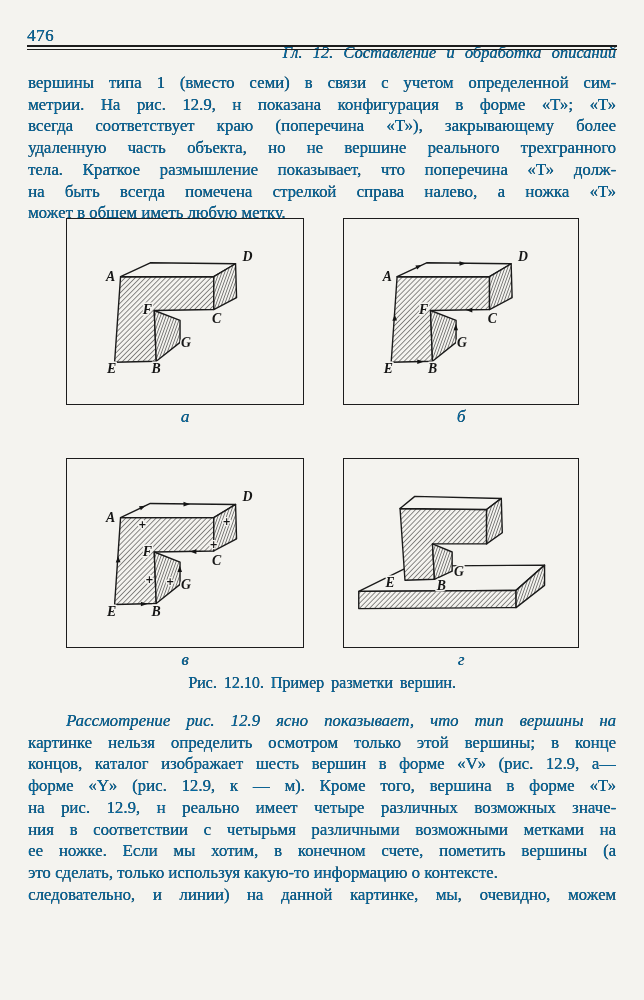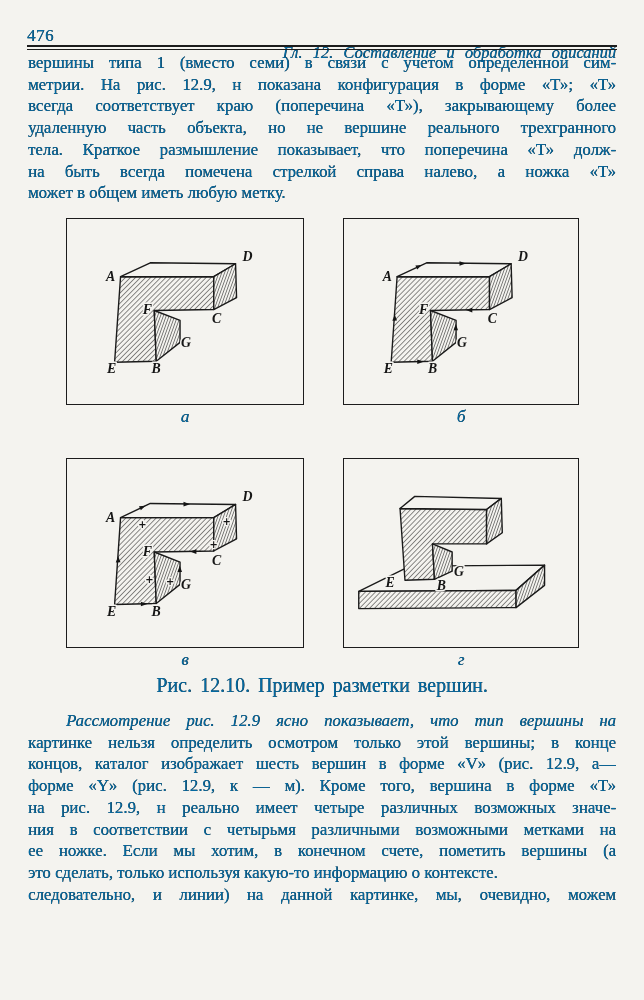--- a/index.html
+++ b/index.html
@@ -18,21 +18,21 @@
     font-size:16.5px; font-style:italic; word-spacing:6px; text-shadow:.3px 0 0 #222;margin-top:17px;
   }
   .hrule{position:absolute; left:27px; right:27px; top:45px; height:6px;
     border-top:2.4px solid #1c1c1c;}
   .hrule::after{content:""; display:block; height:1.2px; background:#1c1c1c; margin-top:1.8px;}
   
   .para{
     position:absolute; left:28px; width:588px;
     font-size:16.8px; line-height:21.72px; text-shadow:.25px 0 0 #222;
   }
-  .p1{top:52px;}
+  .p1{top:72px;}
   .p23{top:710px;}
   .tline{height:21.72px; overflow:hidden; text-align:justify; text-align-last:justify; white-space:normal;}
   .tline.tlast{text-align-last:left;}
   .tline.tindent{text-indent:38px;font-style:italic;}
   
   .panel{position:absolute; border:1.7px solid #1c1c1c; background:#f4f3ef;}
   .panel svg{display:block; width:100%; height:100%;}
   .pan-a{left:66px;  top:218px; width:236px; height:185px;}
   .pan-b{left:343px; top:218px; width:234px; height:185px;}
   .pan-v{left:66px;  top:458px; width:236px; height:188px;}
@@ -40,21 +40,21 @@
   .pletter{
     position:absolute; height:22px; text-align:center; font-size:17px; font-style:italic;
     text-shadow:.3px 0 0 #222;
   }
   .pl-a{left:66px;  width:238px; top:407px;}
   .pl-b{left:343px; width:236px; top:407px;}
   .pl-v{left:66px;  width:238px; top:650px;}
   .pl-g{left:343px; width:236px; top:650px;}
   .caption{
     position:absolute; left:0; width:644px; top:674px; text-align:center;
-    font-size:20px; word-spacing:3px; text-shadow:.25px 0 0 #222;
+    font-size:16px; word-spacing:3px; text-shadow:.25px 0 0 #222;
   }
   
   .blk polygon{stroke:#1a1a1a; stroke-width:1.4; stroke-linejoin:round;}
   .vl{
     font-family:"Liberation Serif","DejaVu Serif",serif; font-style:italic; font-weight:bold;
     font-size:14px; fill:#161616; text-anchor:middle;
     paint-order:stroke; stroke:#f4f3ef; stroke-width:3px; stroke-linejoin:round;
   }
   .plus{
     font-family:"DejaVu Sans",sans-serif; font-size:10px; font-weight:bold; fill:#161616;

